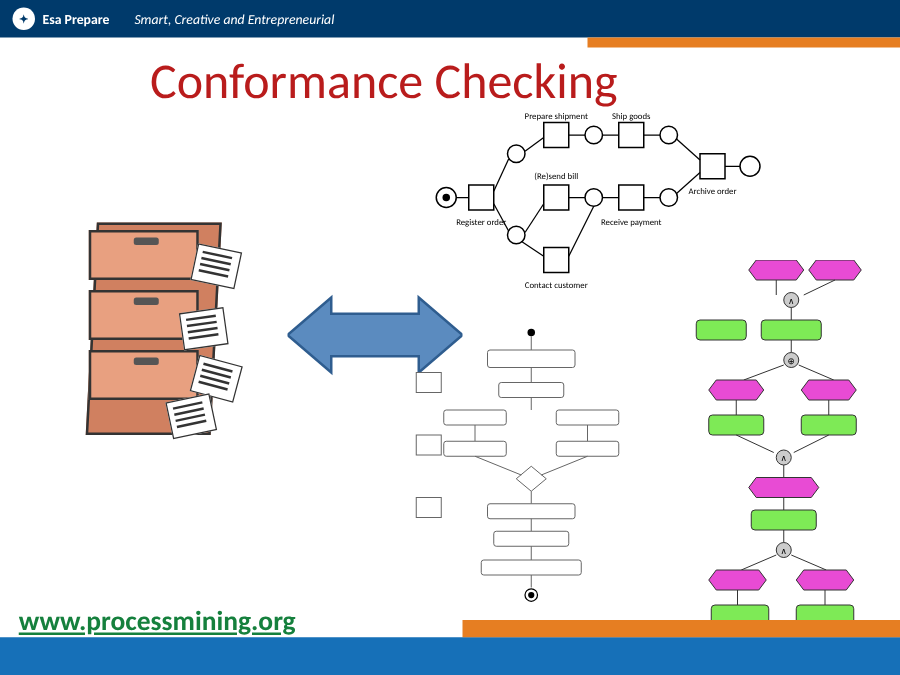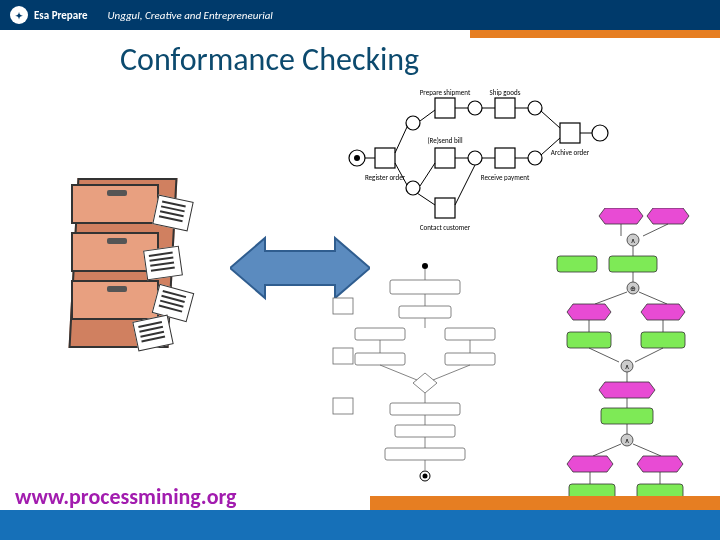--- a/index.html
+++ b/index.html
@@ -4,21 +4,21 @@
 <style>
   * { box-sizing: border-box; margin: 0; padding: 0; }
   body { width: 720px; height: 540px; font-family: Calibri, Arial, sans-serif; background: #fff; overflow: hidden; position: relative; }
   
   .header { width: 100%; height: 30px; background: #003a6b; display: flex; align-items: center; padding: 0 10px; color: #fff; }
   .logo { display: flex; align-items: center; gap: 6px; font-size: 11px; font-weight: bold; }
   .logo-icon { width: 18px; height: 18px; background: #fff; border-radius: 50%; display: flex; align-items: center; justify-content: center; font-size: 9px; color: #003a6b; }
   .tagline { margin-left: 20px; font-style: italic; font-size: 11px; }
   .header-orange { position: absolute; right: 0; top: 30px; width: 250px; height: 8px; background: #e67e22; }
   
-  .title { font-size: 32px; font-weight: normal; color: #0c4a6e; padding: 10px 12px 0 120px; }
+  .title { font-size: 40px; font-weight: normal; color: #b91c1c; padding: 10px 12px 0 120px; }
   
   .content { position: absolute; top: 88px; left: 25px; right: 25px; bottom: 60px; }
   
   
   .cabinet { position: absolute; left: 40px; top: 90px; width: 130px; height: 180px; }
   .cab-body { position: absolute; left: 8px; top: 0; width: 100px; height: 170px; background: #d08060; border: 2px solid #333; transform: skewX(-3deg); }
   .drawer { position: absolute; left: 6px; width: 88px; height: 40px; background: #e8a080; border: 2px solid #333; }
   .d1 { top: 6px; } .d2 { top: 54px; } .d3 { top: 102px; }
   .drawer::before { content: ''; position: absolute; left: 34px; top: 4px; width: 20px; height: 6px; background: #555; border-radius: 2px; }
   .paper { position: absolute; width: 36px; height: 30px; background: #fff; border: 1px solid #333; transform: rotate(-10deg); }
@@ -45,34 +45,34 @@
   .fc-box { stroke: #666; stroke-width: 0.8; fill: #fff; }
   .fc-line { stroke: #666; stroke-width: 0.8; fill: none; }
   
   
   .epc { position: absolute; right: 5px; top: 120px; width: 135px; height: 300px; }
   .epc-func { fill: #7eea56; stroke: #333; stroke-width: 0.8; rx: 3; }
   .epc-event { fill: #e84bd4; stroke: #333; stroke-width: 0.8; }
   .epc-conn { fill: #ccc; stroke: #333; stroke-width: 0.8; }
   .epc-line { stroke: #333; stroke-width: 0.8; fill: none; }
   
-  .footer-url { position: absolute; left: 15px; bottom: 30px; font-size: 22px; font-weight: bold; color: #a21caf; }
+  .footer-url { position: absolute; left: 15px; bottom: 30px; font-size: 22px; font-weight: bold; color: #15803d; text-decoration: underline; }
   .footer-bar { position: absolute; bottom: 0; left: 0; width: 100%; height: 30px; background: #1670b8; }
   .footer-orange { position: absolute; bottom: 30px; right: 0; width: 350px; height: 14px; background: #e67e22; }
   .footer-thin { position: absolute; bottom: 26px; left: 0; width: 100%; height: 4px; background: #1670b8; }
 </style>
 </head>
 <body>
 
 <div class="header">
   <div class="logo">
     <span class="logo-icon">✦</span>
     <span>Esa Prepare</span>
   </div>
-  <div class="tagline">Unggul, Creative and Entrepreneurial</div>
+  <div class="tagline">Smart, Creative and Entrepreneurial</div>
 </div>
 <div class="header-orange"></div>
 
 <div class="title">Conformance Checking</div>
 
 <div class="content">
 
   <div class="cabinet">
     <div class="cab-body"></div>
     <div class="drawer d1"></div>

